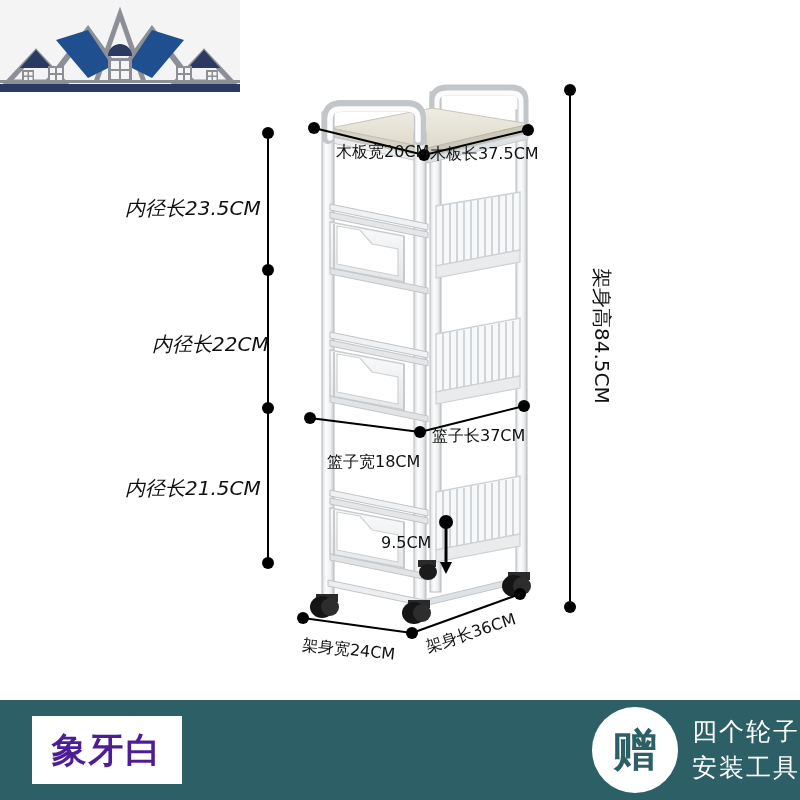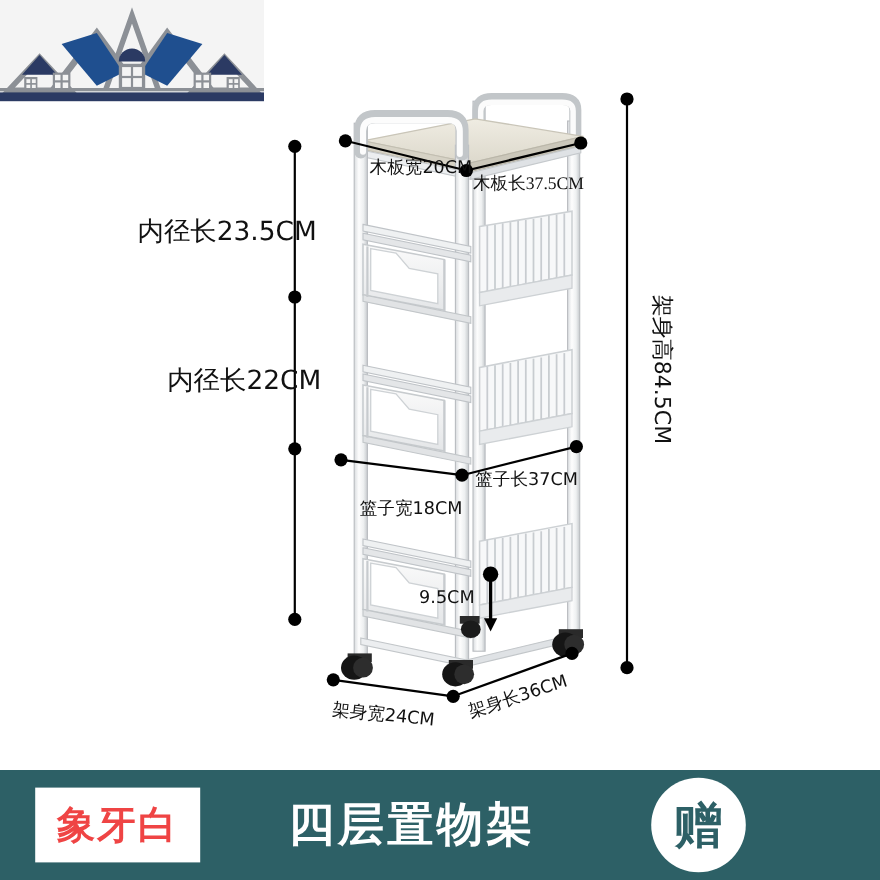--- a/index.html
+++ b/index.html
@@ -41,21 +41,21 @@
   .product { position: absolute; left: 0; top: 0; }
 
   
   .dim {
     position: absolute;
     color: #111111;
     font-family: "DejaVu Sans", "Liberation Sans", sans-serif;
     white-space: nowrap;
     line-height: 1;
   }
-  .dim-left   { font-size: 24px; }
+  .dim-left   { font-size: 20px; font-style: italic; }
   .dim-small  { font-size: 16px; }
   .dim-mid    { font-size: 18px; }
   .dim-rot    { font-size: 20px; transform-origin: 0 0; }
 
   
   .banner {
     position: absolute;
     left: 0px;
     top: 700px;
     width: 800px;
@@ -69,21 +69,21 @@
     left: 32px;
     top: 716px;
     width: 150px;
     height: 68px;
     background: #ffffff;
     display: flex;
     align-items: center;
     justify-content: center;
   }
   .badge-color span {
-    color: #ef4444;
+    color: #4c1d95;
     font-size: 35px;
     font-weight: bold;
     letter-spacing: 2px;
     font-family: "DejaVu Sans", "Liberation Sans", sans-serif;
   }
   .banner-title {
     position: absolute;
     left: 262px;
     top: 717px;
     color: #ffffff;
@@ -372,40 +372,44 @@
 
     <g>
       <line x1="446" y1="522" x2="446" y2="568" stroke="#000" stroke-width="3"></line>
       <circle cx="446" cy="522" r="7" fill="#000"></circle>
       <polygon points="446,574 440,562 452,562" fill="#000"></polygon>
     </g>
   </svg>
 
   <div class="dim dim-left" style="left:125px; top:198px;">内径长23.5CM</div>
   <div class="dim dim-left" style="left:140px; top:334px;margin-left:12px;">内径长22CM</div>
+  <div class="dim dim-left" style="left:125px; top:478px;">内径长21.5CM</div>
 
   <div class="dim dim-small" style="left:336px; top:144px;">木板宽20CM</div>
-  <div class="dim dim-small" style="left:430px; top:160px;font-family:Liberation Serif, serif;">木板长37.5CM</div>
+  <div class="dim dim-small" style="left:430px; top:146px;">木板长37.5CM</div>
 
   <div class="dim dim-small" style="left:327px; top:430px;margin-top:24px;">篮子宽18CM</div>
   <div class="dim dim-small" style="left:432px; top:428px;">篮子长37CM</div>
 
   <div class="dim dim-mid" style="left:381px; top:535px; font-size:16px;">9.5CM</div>
 
   <div class="dim dim-small" style="left:303px; top:637px; transform:rotate(6deg); transform-origin:0 0;">架身宽24CM</div>
   <div class="dim dim-small" style="left:424px; top:640px; transform:rotate(-18deg); transform-origin:0 0;">架身长36CM</div>
 
   <div class="dim dim-rot" style="left:612px; top:268px; transform:rotate(90deg);">架身高84.5CM</div>
 
   <div class="banner"></div>
 
   <div class="badge-color">
     <span>象牙白</span>
   </div>
 
-  <div class="banner-title">四层置物架</div>
 
   <div class="gift-circle">
     <span>赠</span>
   </div>
 
+  <div class="gift-lines">
+    <div>四个轮子</div>
+    <div>安装工具</div>
+  </div>
 
 </div>
 
 </body></html>

